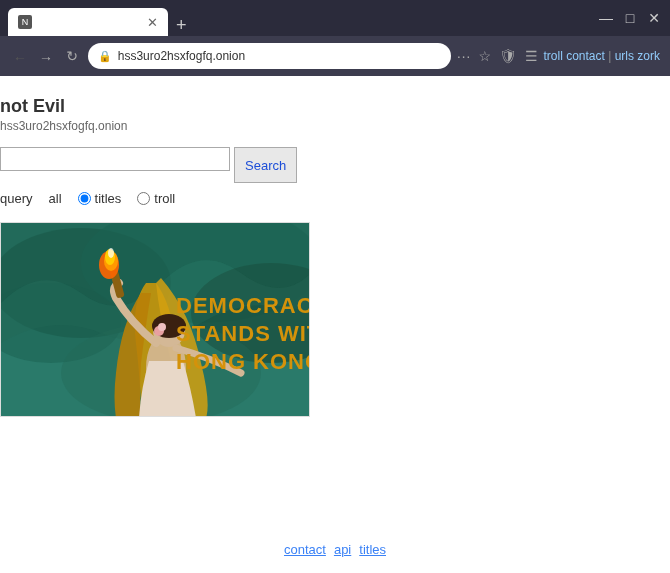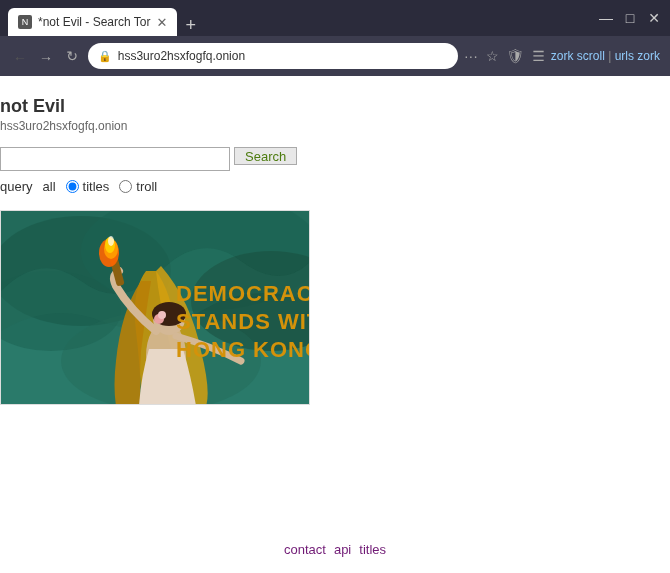--- a/index.html
+++ b/index.html
@@ -163,33 +163,33 @@
     }
     .search-input {
       width: 230px;
       height: 24px;
       border: 1px solid #aaa;
       padding: 0 4px;
       font-size: 13px;
       outline: none;
     }
     .search-btn {
-      height: 18px;
+      height: 36px;
       padding: 0 10px;
       background: #e8e8e8;
       border: 1px solid #aaa;
       font-size: 13px;
       cursor: pointer;
-      color: #4d7c0f;
+      color: #1d4ed8;
     }
 
     .search-options {
       display: flex;
       align-items: center;
-      gap: 10px;
+      gap: 16px;
       font-size: 13px;
       color: #333;
       margin-bottom: 16px;
     }
     .radio-group {
       display: flex;
       align-items: center;
       gap: 4px;
     }
 
@@ -213,35 +213,35 @@
       margin-top: auto;
       padding: 20px 0 16px 0;
       font-size: 13px;
       color: #333;
       display: flex;
       gap: 8px;
       justify-content: center;
       width: 100%;
     }
     .footer-links a {
-      color: #701a75;
+      color: #3b82f6;
+      text-decoration: underline;
       cursor: pointer;
       margin-top: 20px;
     }
   </style>
 </head>
 <body>
 
 <div class="browser-window">
 
   <div class="title-bar">
     <div class="tab-bar">
       <div class="tab">
         <div class="tab-favicon">N</div>
-        <span>*not Evil - Search Tor</span>
         <span class="tab-close">✕</span>
       </div>
       <div class="new-tab-btn">+</div>
     </div>
     <div class="window-controls">
       <span class="win-btn">—</span>
       <span class="win-btn">□</span>
       <span class="win-btn">✕</span>
     </div>
   </div>
@@ -254,21 +254,21 @@
       <span class="lock-icon">🔒</span>
       <span class="url-text">hss3uro2hsxfogfq.onion</span>
     </div>
     <div class="address-actions">
       <span class="addr-btn">···</span>
       <span class="addr-btn">☆</span>
       <span class="addr-btn">🛡</span>
       <span class="addr-btn">☰</span>
     </div>
     <div class="top-links">
-      <a>zork scroll</a>
+      <a>troll contact</a>
       <span> | </span>
       <a>urls zork</a>
     </div>
   </div>
 
   <div class="page-content">
 
     <div class="site-title">not Evil</div>
     <div class="site-subtitle">hss3uro2hsxfogfq.onion</div>
 

